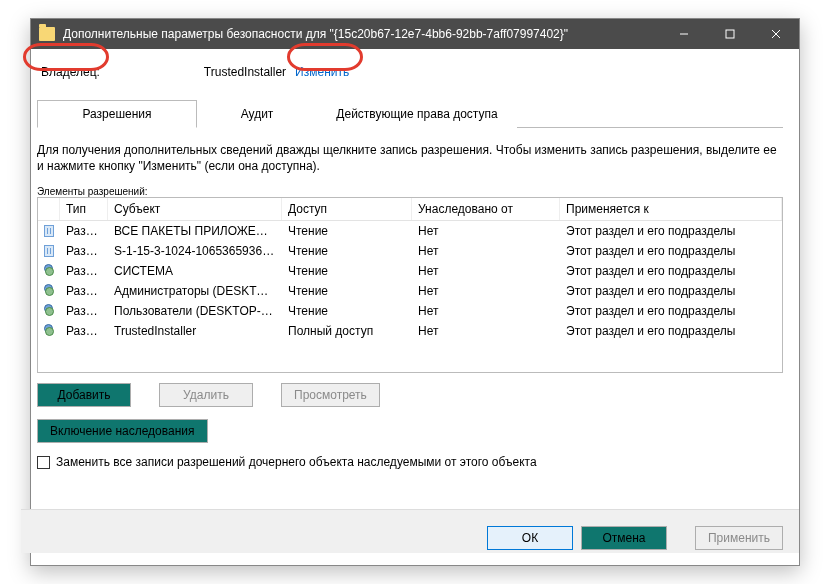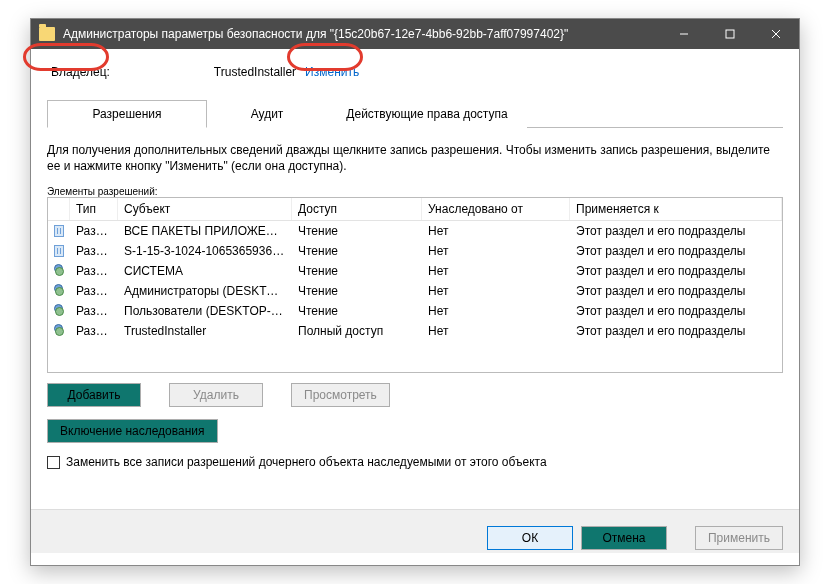--- a/index.html
+++ b/index.html
@@ -57,21 +57,21 @@
     width: 46px;
     display:flex;
     align-items:center;
     justify-content:center;
     color:#fff;
     font-size:12px;
   }
   .winbtn svg { stroke:#fff; stroke-width:1; fill:none; }
   .content {
     flex:1;
-    padding: 14px 16px 12px 16px;
+    padding: 14px 16px 12px 6px;
     position: relative;
     display:flex;
     flex-direction:column;
   }
   .owner-row {
     display:flex;
     align-items:center;
     margin-bottom: 18px;
     font-size:12px;
     gap: 0;
@@ -211,21 +211,21 @@
     min-width:86px;
   }
   .btn.foot { min-width:86px; }
 </style>
 </head>
 <body>
 
 <div class="window">
   <div class="titlebar">
     <div class="folder-ico"></div>
-    <div class="title-text">Администраторы параметры безопасности  для "{15c20b67-12e7-4bb6-92bb-7aff07997402}"</div>
+    <div class="title-text">Дополнительные параметры безопасности  для "{15c20b67-12e7-4bb6-92bb-7aff07997402}"</div>
     <div class="winbtns">
       <div class="winbtn">
           <svg width="10" height="10">
             <line x1="1" y1="5" x2="9" y2="5"></line>
           </svg>
         </div>
       <div class="winbtn">
           <svg width="10" height="10">
             <rect x="1" y="1" width="8" height="8"></rect>
           </svg>

